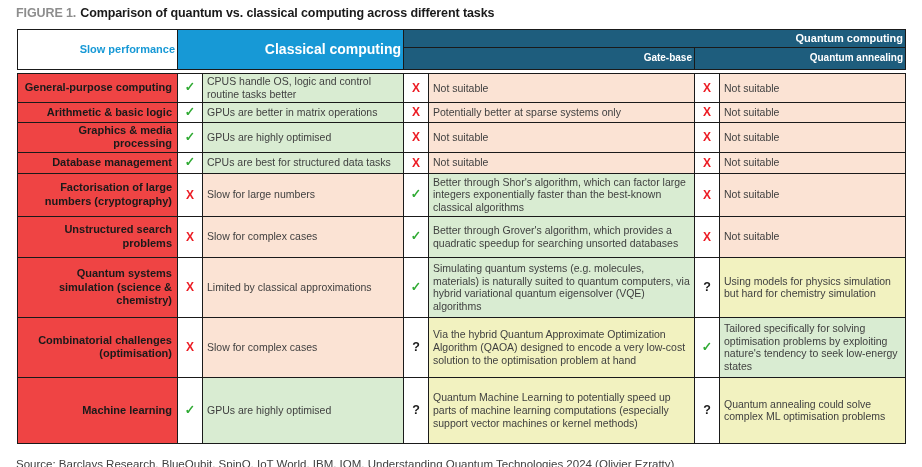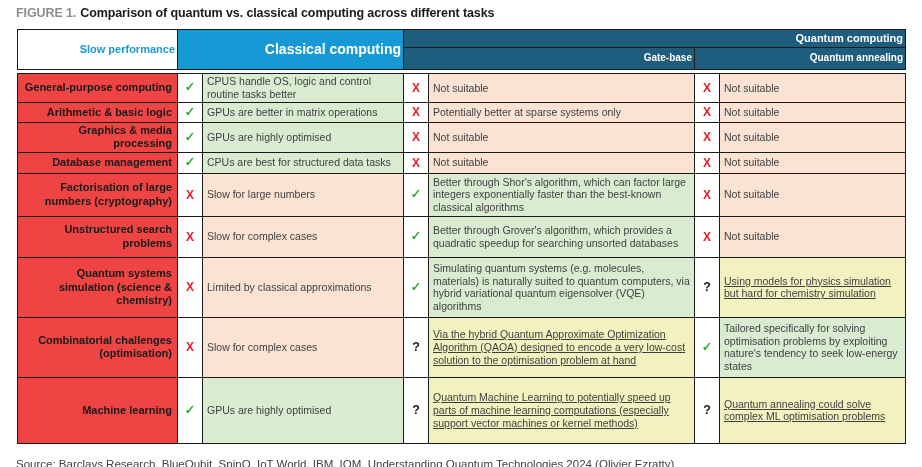--- a/index.html
+++ b/index.html
@@ -36,21 +36,21 @@
   td.task{
     background:#ef4444;color:#1a1a1a;font-weight:bold;font-size:11px;
     text-align:right;padding:1px 5px;
   }
   td.marker{background:#ffffff;text-align:center;font-weight:bold;padding:0;}
   td.mark-check{color:var(--check-green);font-size:12.5px;}
   td.mark-cross{color:var(--cross-red);font-size:12px;font-weight:bold;}
   td.mark-question{color:#1a1a1a;font-size:12.5px;}
   td.tone-green{background:var(--green-bg);}
   td.tone-peach{background:var(--peach-bg);}
-  td.tone-yellow{background:var(--yellow-bg);text-decoration:underline;}
+  td.tone-yellow{background:var(--yellow-bg);}
   
   tbody tr:nth-child(2){height:29px}
   tbody tr:nth-child(3){height:20px}
   tbody tr:nth-child(4){height:21px}
   tbody tr:nth-child(5){height:21px}
   tbody tr:nth-child(6){height:43px}
   tbody tr:nth-child(7){height:41px}
   tbody tr:nth-child(8){height:60px}
   tbody tr:nth-child(9){height:60px}
   tbody tr:nth-child(10){height:66px}

